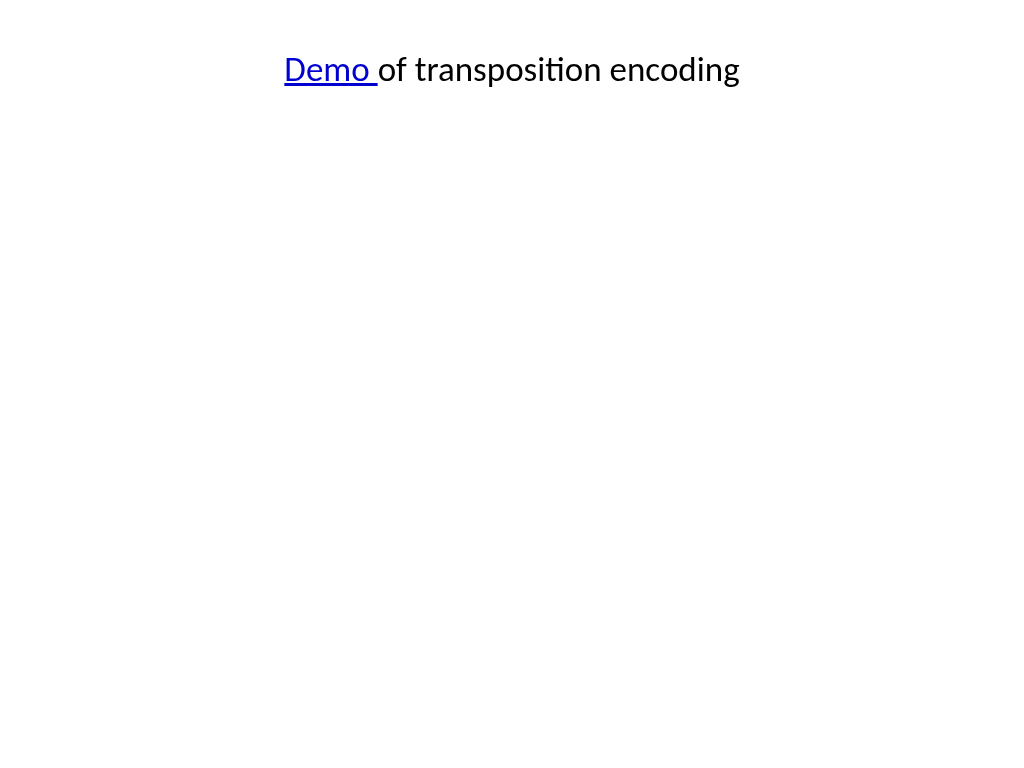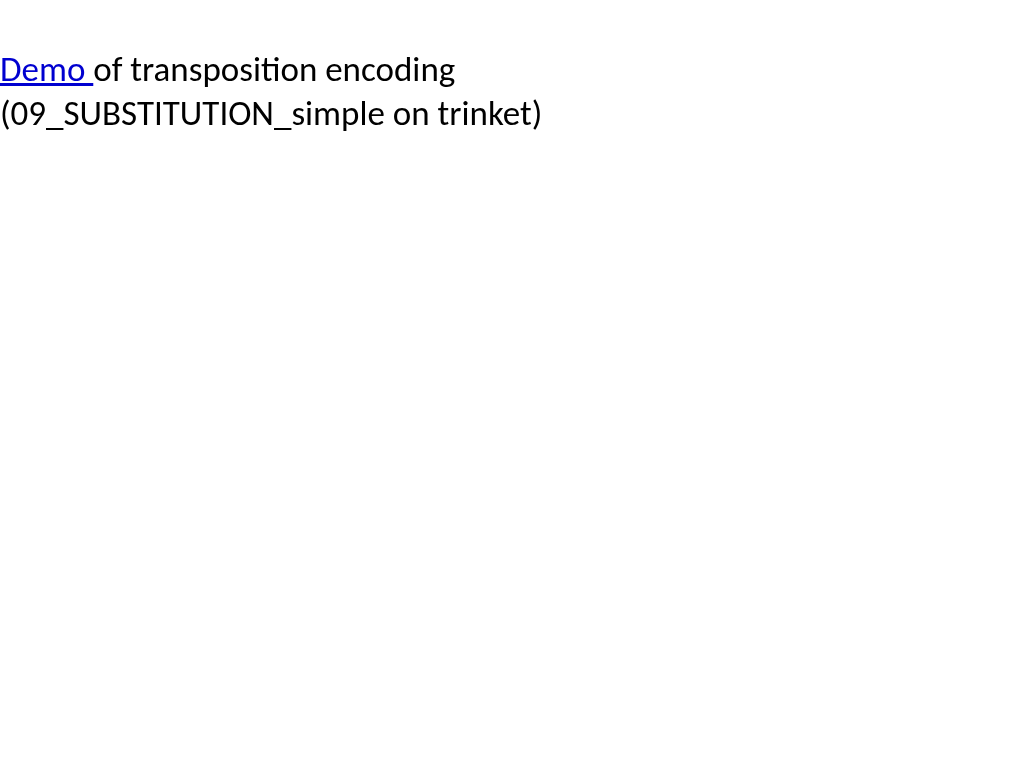--- a/index.html
+++ b/index.html
@@ -13,35 +13,34 @@
       background: #ffffff;
       font-family: Calibri, "Segoe UI", Arial, sans-serif;
       overflow: hidden;
     }
     .slide {
       width: 100%;
       height: 100%;
       padding-top: 48px;
     }
     .title-block {
-      text-align: left;
+      text-align: center;
       font-size: 35px;
       line-height: 1.25;
       color: #000000;
       font-weight: 400;
     }
     .link {
       color: #0000d0;
       text-decoration: underline;
       cursor: pointer;
     }
   </style>
 </head>
 <body>
 
 <div class="slide">
   <div class="title-block">
     <div>
       <span class="link">Demo </span><span>of transposition encoding</span>
     </div>
-    <div>(09_SUBSTITUTION_simple on trinket)</div>
   </div>
 </div>
 
 </body></html>

